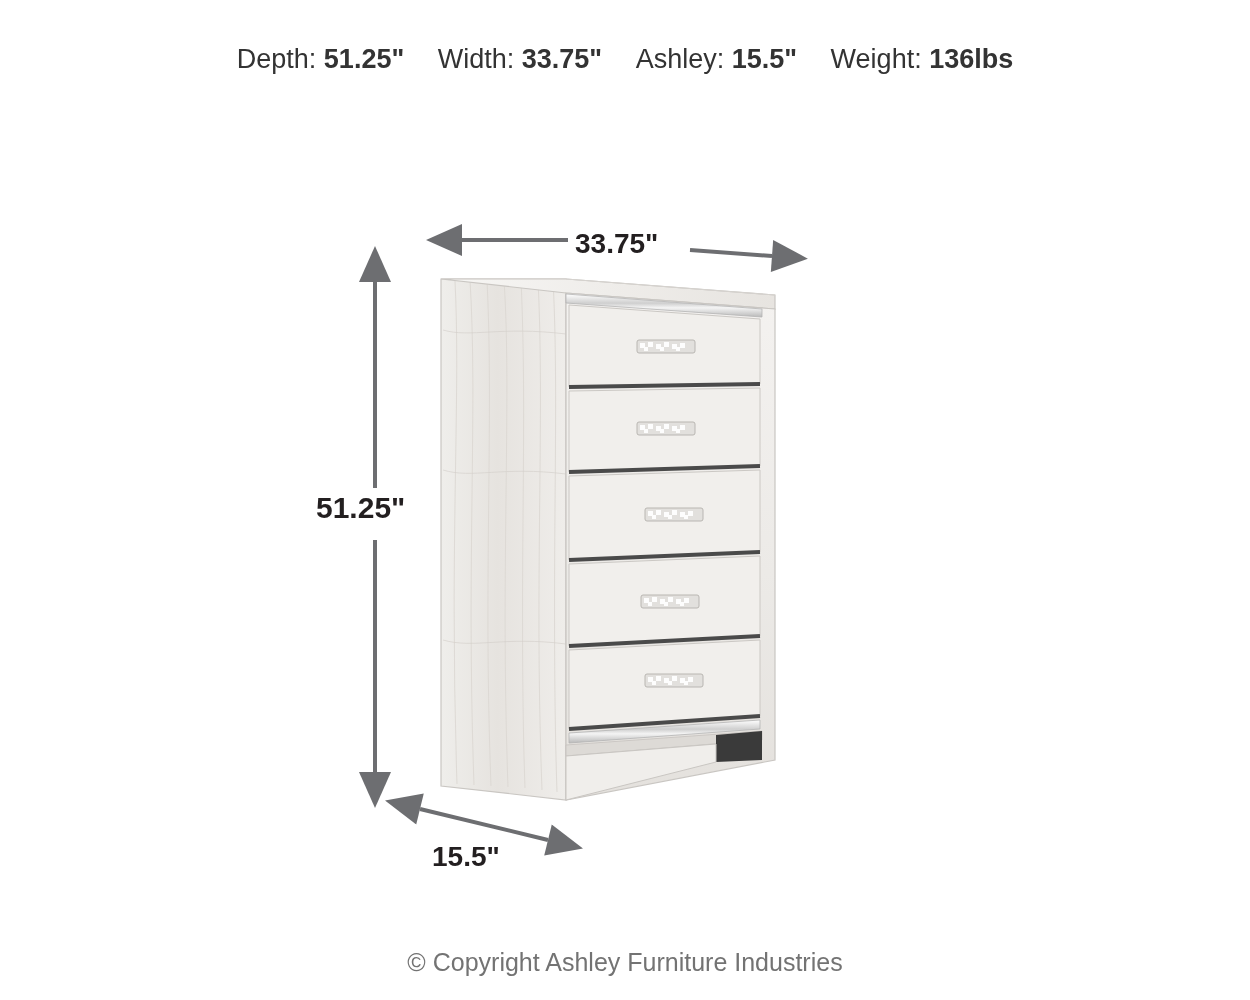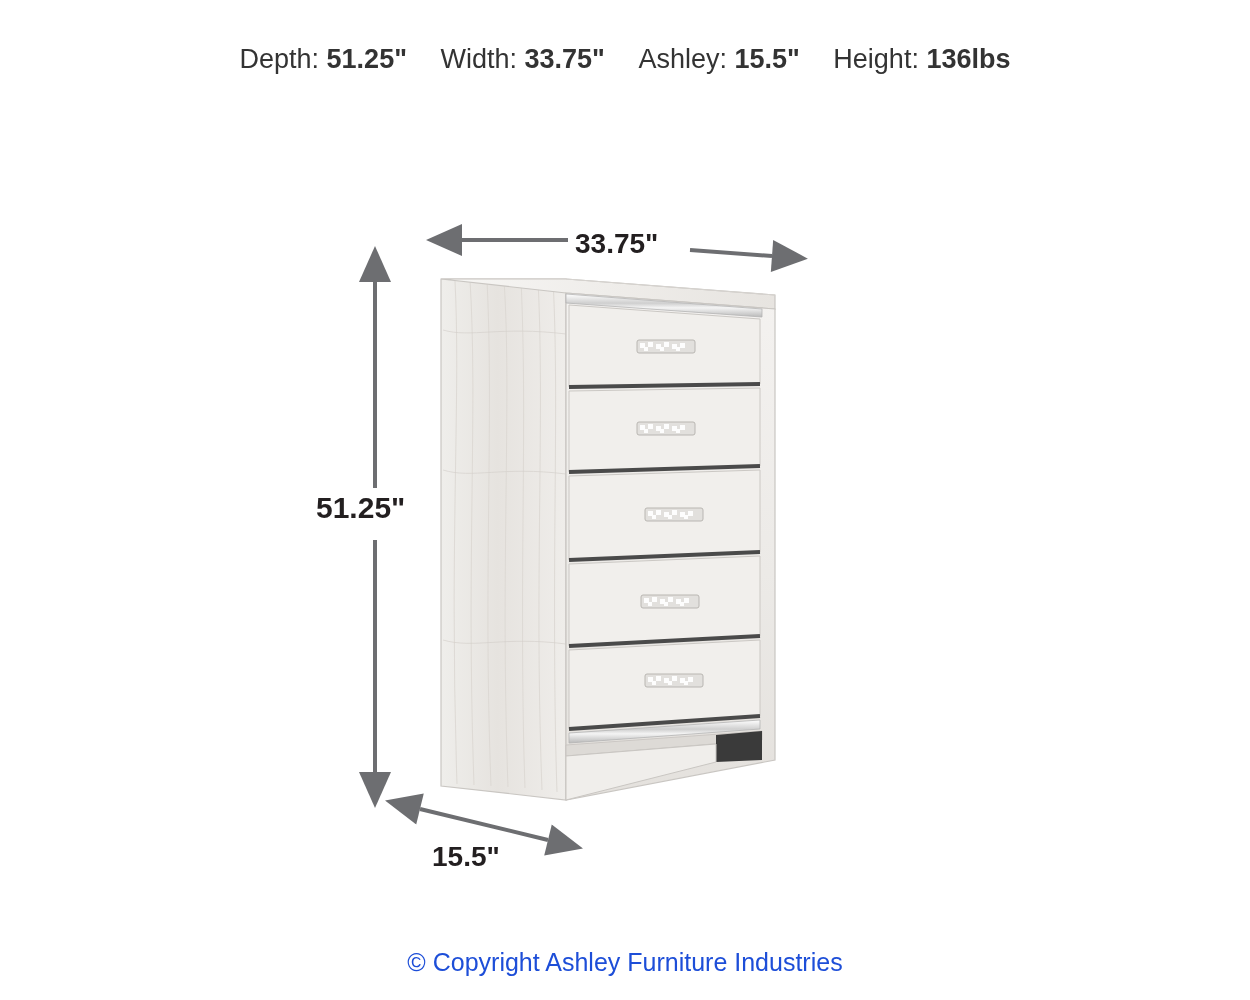--- a/index.html
+++ b/index.html
@@ -32,21 +32,21 @@
   .spec-value { font-weight: bold; }
 
   
   .footer {
     position: absolute;
     top: 948px;
     left: 0;
     width: 1250px;
     text-align: center;
     font-size: 25px;
-    color: #1d4ed8;
+    color: #737373;
   }
 
   
   .stage {
     position: absolute;
     left: 0;
     top: 0;
     width: 1250px;
     height: 1000px;
   }
@@ -77,21 +77,21 @@
   </span>
   <span class="spec-item">
     <span class="spec-label">Width:</span>
     <span class="spec-value">33.75"</span>
   </span>
   <span class="spec-item">
     <span class="spec-label">Ashley:</span>
     <span class="spec-value">15.5"</span>
   </span>
   <span class="spec-item">
-    <span class="spec-label">Height:</span>
+    <span class="spec-label">Weight:</span>
     <span class="spec-value">136lbs</span>
   </span>
 </div>
 
 <div class="stage">
 
   <svg class="layer" width="1250" height="1000" viewBox="0 0 1250 1000">
     <defs>
       <linearGradient id="sideGrad" x1="0" y1="0" x2="1" y2="0">
         <stop offset="0%" stop-color="#efeeeb"></stop>

